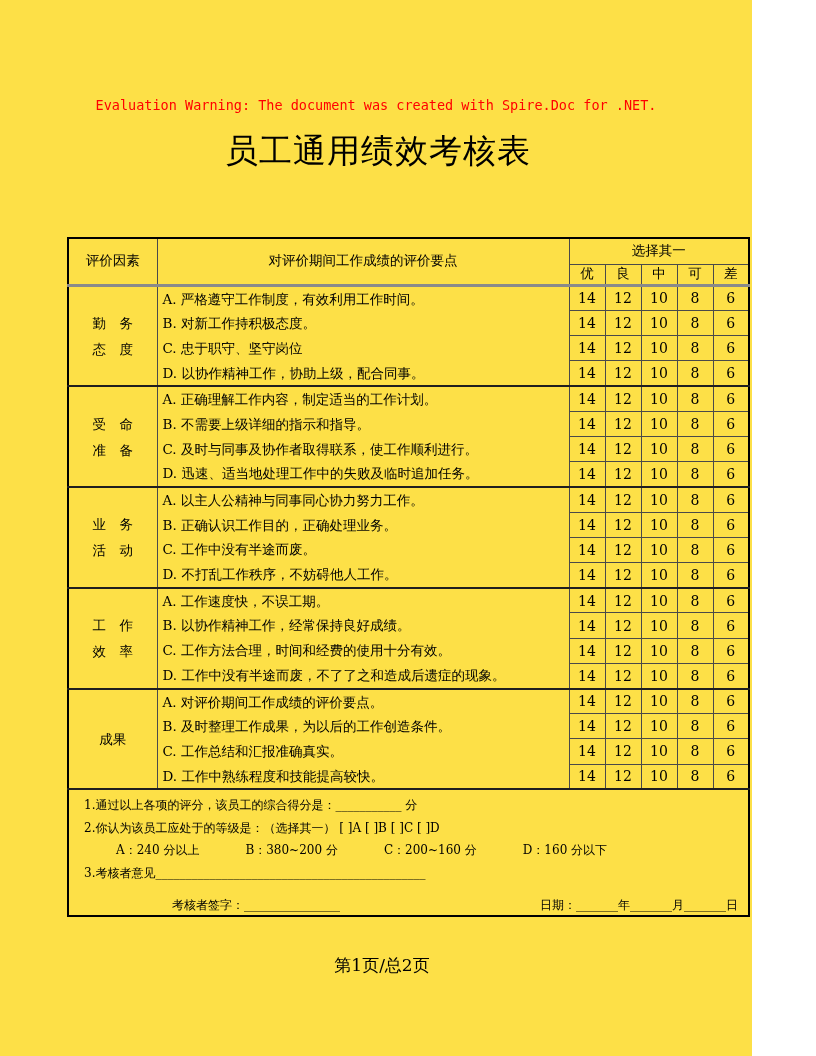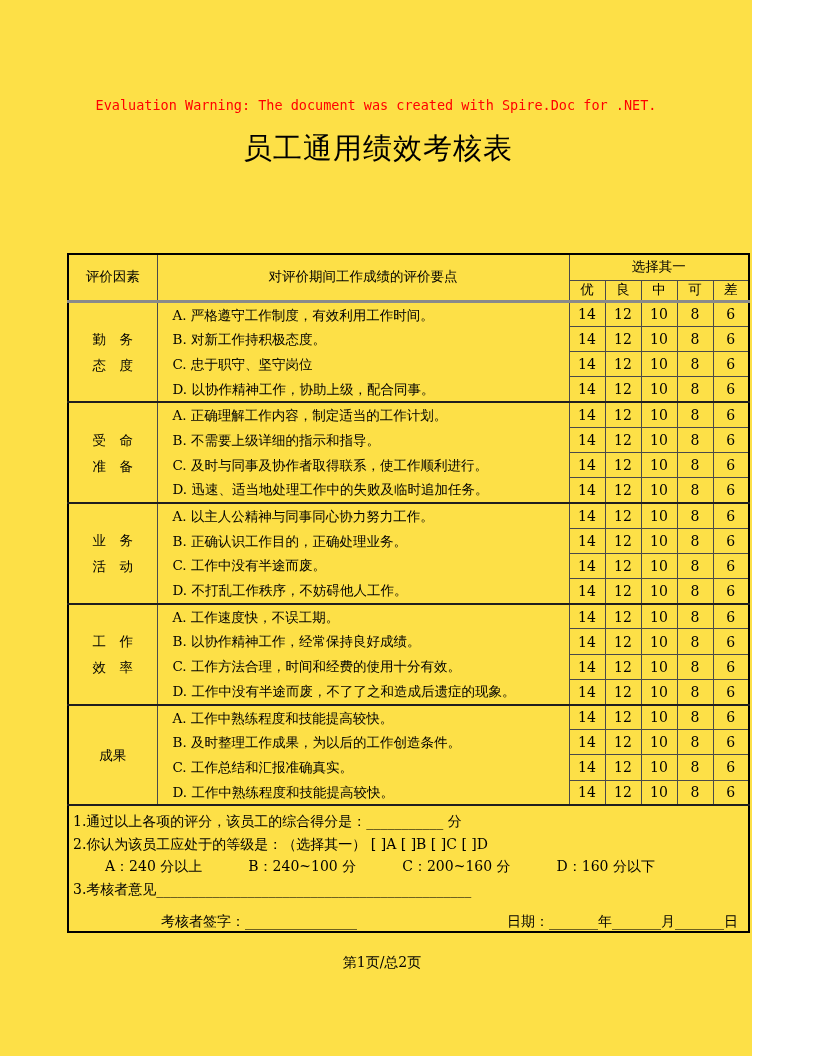--- a/index.html
+++ b/index.html
@@ -18,34 +18,34 @@
     top: 97px; left: 0; right: 0;
     text-align: center;
     font-family: "DejaVu Sans Mono", "Liberation Mono", monospace;
     font-size: 13.5px;
     color: #ff0000;
   }
   .title {
     position: absolute;
     top: 129px; left: 4px; right: 0;
     text-align: center;
-    font-size: 29px;
+    font-size: 33px;
     font-weight: 400;
     letter-spacing: 1px;
   }
   .info-line {
     position: absolute;
     top: 197px; left: 148px;
     font-size: 15px;
     letter-spacing: 0.5px;
     white-space: pre;
   }
   table.eval {
     position: absolute;
-    left: 67px; top: 253px;
+    left: 67px; top: 237px;
     width: 681px;
     border-collapse: collapse;
     table-layout: fixed;
     border: 2px solid #000;
   }
   table.eval td {
     border: 1px solid #4a4a4a;
     overflow: hidden;
   }
   tr.hdr td { height: 26px; }
@@ -53,38 +53,38 @@
   .hcell { text-align: center; font-size: 13.5px; }
   .hsep { border-bottom: 3px solid #8a8a8a !important; }
   td.factor {
     text-align: center;
     font-size: 13.5px;
     line-height: 26px;
     white-space: pre-line;
     vertical-align: middle;
     margin-left: 26px;
   }
-  td.desc { vertical-align: middle; padding-left: 15px; }
+  td.desc { vertical-align: middle; padding-left: 5px; }
   .dline {
     height: 24.7px;
     line-height: 24.7px;
     font-size: 13.5px;
     white-space: nowrap;
   }
   td.score {
     height: 24.7px;
     text-align: center;
     font-size: 14px;
     padding: 0;
   }
   .gspan, tr.g-end td { border-bottom: 2px solid #1f1f1f !important; }
   td.summary {
     vertical-align: top;
-    padding: 4px 8px 0 4px;
-    font-size: 14px;
+    padding: 4px 8px 0 15px;
+    font-size: 12px;
     height: 121px;
   }
   .sline { line-height: 22.5px; white-space: pre-wrap; }
   .grades {
     display: flex;
     gap: 46px;
     padding-left: 32px;
     line-height: 22.5px;
     white-space: pre;
     text-align: center;
@@ -93,21 +93,21 @@
     display: flex;
     justify-content: space-between;
     padding: 11px 2px 0 88px;
     line-height: 20px;
     white-space: pre;
   }
   .footer {
     position: absolute;
     top: 954px; left: 12px; right: 0;
     text-align: center;
-    font-size: 14px;
+    font-size: 17px;
   }
 </style>
 </head>
 <body>
 
 <div class="page">
 
   <div class="warning">Evaluation Warning: The document was created with Spire.Doc for .NET.</div>
 
   <div class="title">员工通用绩效考核表</div>
@@ -282,21 +282,21 @@
       <td class="score">14</td>
       <td class="score">12</td>
       <td class="score">10</td>
       <td class="score">8</td>
       <td class="score">6</td>
     </tr>
 
     <tr>
       <td class="factor gspan" rowspan="4">成果</td>
       <td class="desc gspan" rowspan="4">
-        <div class="dline">A. 工作中熟练程度和技能提高较快。</div>
+        <div class="dline">A. 对评价期间工作成绩的评价要点。</div>
         <div class="dline">B. 及时整理工作成果，为以后的工作创造条件。</div>
         <div class="dline">C. 工作总结和汇报准确真实。</div>
         <div class="dline">D. 工作中熟练程度和技能提高较快。</div>
       </td>
       <td class="score">14</td>
       <td class="score">12</td>
       <td class="score">10</td>
       <td class="score">8</td>
       <td class="score">6</td>
     </tr>
@@ -321,21 +321,21 @@
       <td class="score">8</td>
       <td class="score">6</td>
     </tr>
 
     <tr>
       <td class="summary" colspan="7">
         <div class="sline">1.通过以上各项的评分，该员工的综合得分是：___________ 分</div>
         <div class="sline">2.你认为该员工应处于的等级是：（选择其一） [ ]A [ ]B [ ]C [ ]D</div>
         <div class="grades">
           <span>A：240 分以上</span>
-          <span>B：240~100 分</span>
+          <span>B：380~200 分</span>
           <span>C：200~160 分</span>
           <span>D：160 分以下</span>
         </div>
         <div class="sline">3.考核者意见_____________________________________________</div>
         <div class="sig-row">
           <span>考核者签字：________________</span>
           <span>日期：_______年_______月_______日</span>
         </div>
       </td>
     </tr>

